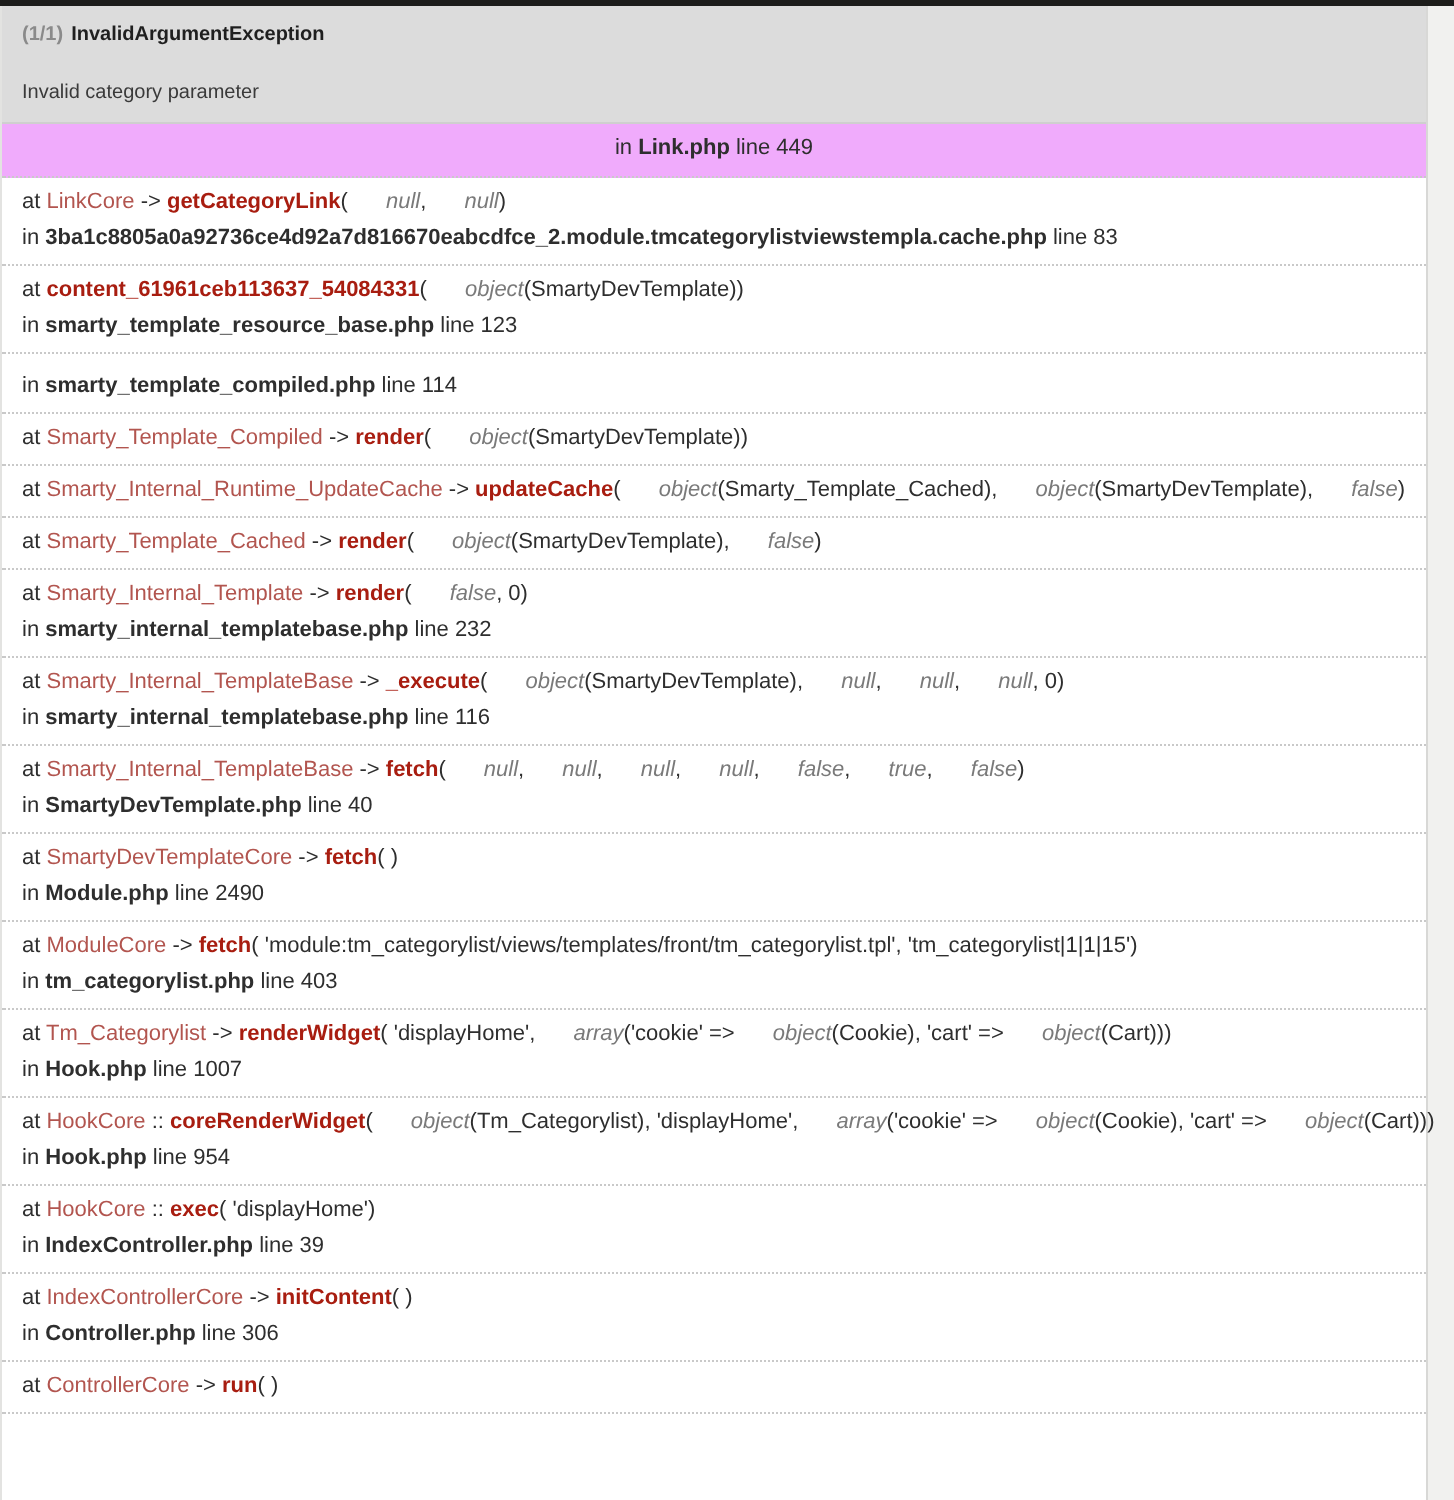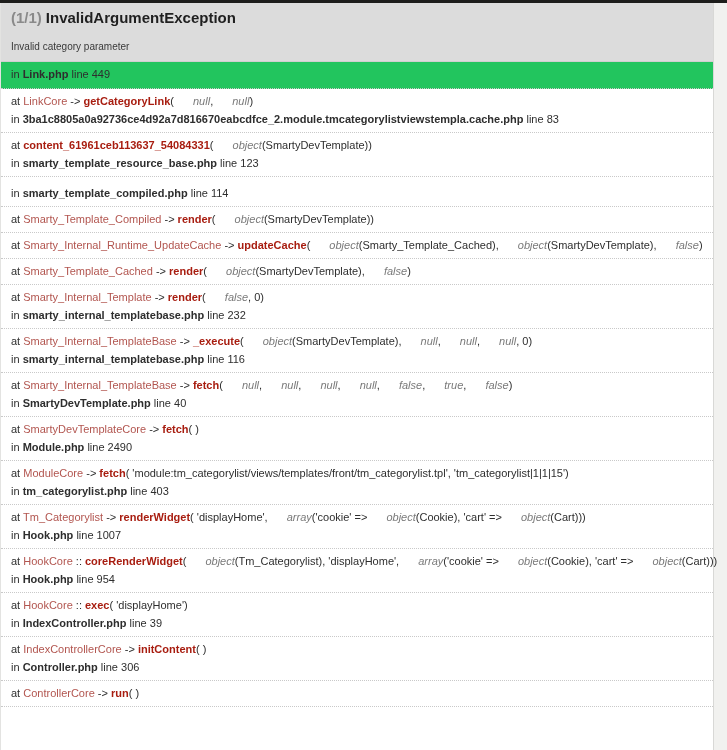--- a/index.html
+++ b/index.html
@@ -20,41 +20,42 @@
     border-left: 1px solid #e3e3e1;
     border-right: 1px solid #d8d8d6;
     min-height: 747px;
   }
   .exc-header {
     background: #dcdcdc;
     padding: 7px 10px 8px 10px;
     border-bottom: 1px solid #cfcfcf;
   }
   .exc-title-line {
-    font-size: 15px;
+    font-size: 10px;
     font-weight: bold;
     line-height: 15px;
     color: #1f1f1f;
   }
   .exc-badge {
     color: #8a8a8a;
     margin-right: 4px;
   }
   .exc-message {
     margin-top: 16px;
     font-size: 10px;
     line-height: 12px;
     color: #3a3a3a;
   }
   .origin-block {
     padding: 6px 10px 7px 10px;
     font-size: 11px;
     line-height: 13px;
     border-bottom: 1px dotted #c9c9c9;
-    background: #22c55e;
+    background: #f0abfc;
+    text-align: center;
   }
   .trace-list { list-style: none; }
   .trace-item {
     padding: 5px 10px 6px 10px;
     border-bottom: 1px dotted #c9c9c9;
     background: #fff;
     font-size: 11px;
   }
   .trace-call { line-height: 14px; white-space: nowrap; }
   .trace-loc  { line-height: 13px; margin-top: 5px; }

